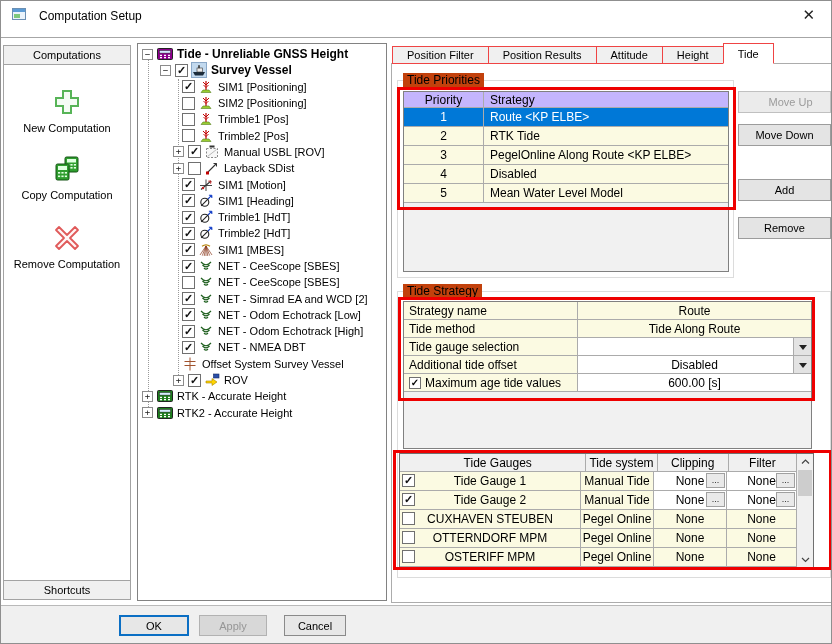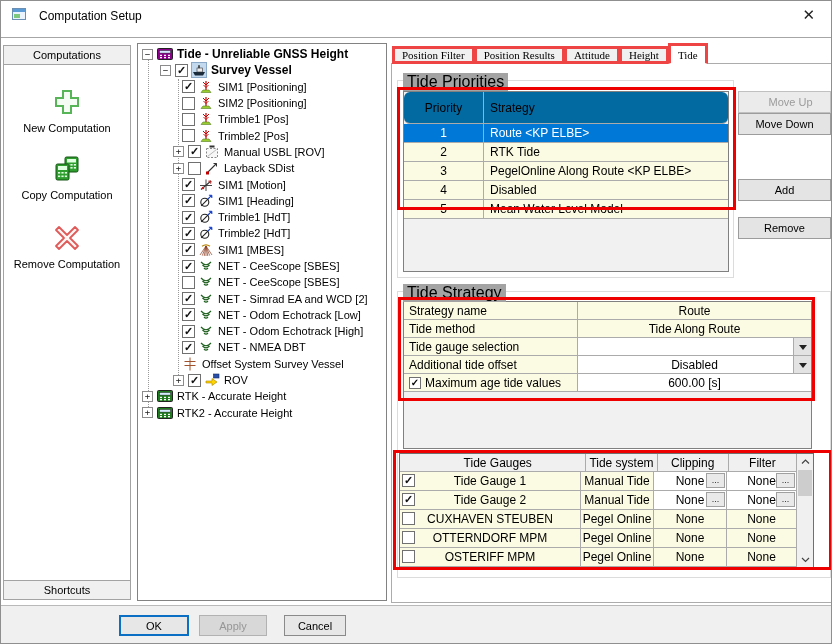--- a/index.html
+++ b/index.html
@@ -29,33 +29,33 @@
   .trow{display:flex;align-items:center;height:16.3px;white-space:nowrap;position:relative;}
   .tree-inner{position:absolute;left:0;top:2px;right:0;}
   .expander{width:11px;height:11px;border:1px solid #8C8C8C;background:#fff;font-size:9px;line-height:8px;text-align:center;margin-right:4px;flex:none;color:#222;font-family:"DejaVu Sans Mono",monospace;}
   .cb{width:13px;height:13px;border:1px solid #707070;background:#fff;margin-right:3px;flex:none;font-size:11px;line-height:11px;text-align:center;font-weight:700;color:#111;}
   .ticon{width:16px;height:16px;margin-right:4px;flex:none;display:inline-block;}
   .tlabel{color:#000;}
   .tlabel.bold{font-weight:700;font-size:12px;}
 
   
   .tabstrip{position:absolute;left:391px;top:42px;height:21px;display:flex;align-items:flex-end;z-index:3;}
-  .tab{height:18px;padding:0 7px;background:#F0F0F0;border:3px solid #ef4444;display:flex;align-items:center;font-size:11px;margin-right:-1px;color:#000;font-family:Liberation Serif, serif;}
+  .tab{height:18px;padding:0 14px;background:#F0F0F0;border:1px solid #ef4444;display:flex;align-items:center;font-size:11px;margin-right:-1px;color:#000;}
   .tab.active{height:21px;background:#fff;border-bottom:1px solid #fff;}
   .tabpane{position:absolute;left:390px;top:62px;width:441px;height:540px;background:#fff;border:1px solid #ACACAC;z-index:1;}
 
   .groupbox{position:absolute;border:1px solid #DCDCDC;z-index:2;background:transparent;}
   .gb1{left:396px;top:79px;width:337px;height:198px;}
   .gb2{left:396px;top:290px;width:434px;height:287px;}
-  .gblabel{position:absolute;font-size:16px;color:#000;background:#a3a3a3;padding:0 4px;z-index:3;}
+  .gblabel{position:absolute;font-size:12px;color:#000;background:#c2410c;padding:0 4px;z-index:3;}
   .gbl1{left:402px;top:72px;} .gbl2{left:402px;top:283px;}
 
   
   .listctl{position:absolute;left:402px;top:90px;width:326px;height:181px;background:#F1F1F1;border:1px solid #808080;z-index:2;font-size:12px;}
-  .hrow{display:flex;height:32px;background:#0369a1;border-bottom:1px solid var(--cellb);border-radius:6px;}
+  .hrow{display:flex;height:16px;background:#c4b5fd;border-bottom:1px solid var(--cellb);}
   .hrow .hc1{width:80px;border-right:1px solid var(--cellb);display:flex;align-items:center;justify-content:center;}
   .hrow .hc2{flex:1;display:flex;align-items:center;padding-left:6px;}
   .prow{display:flex;height:19px;background:var(--yellow);border-bottom:1px solid var(--cellb);}
   .prow .c1{width:80px;border-right:1px solid var(--cellb);display:flex;align-items:center;justify-content:center;}
   .prow .c2{flex:1;display:flex;align-items:center;padding-left:6px;}
   .prow.sel{background:#0078D7;color:#fff;}
 
   .sbtn{position:absolute;left:737px;width:93px;height:22px;background:#E4E4E4;border:1px solid #9C9C9C;font-size:11px;display:flex;align-items:center;justify-content:center;z-index:2;color:#000;}
   .sbtn.disabled{color:#9B9B9B;background:#EBEBEB;border-color:#C0C0C0;padding-left:12px;}
 
@@ -439,21 +439,21 @@
         <div class="c1">4</div>
         <div class="c2">Disabled</div>
       </div>
       <div class="prow">
         <div class="c1">5</div>
         <div class="c2">Mean Water Level Model</div>
       </div>
     </div>
   <div id="prio-buttons">
       <div class="sbtn disabled" style="top: 90px;">Move Up</div>
-      <div class="sbtn" style="top: 112px;">Move Down</div>
+      <div class="sbtn" style="top: 123px;">Move Down</div>
       <div class="sbtn" style="top: 178px;">Add</div>
       <div class="sbtn" style="top: 216px;">Remove</div>
     </div>
 
   <div class="groupbox gb2"></div>
   <div class="gblabel gbl2">Tide Strategy</div>
   <div class="stratctl" id="strat">
       <div class="srow">
         <div class="slabel">
           <span>Strategy name</span>

